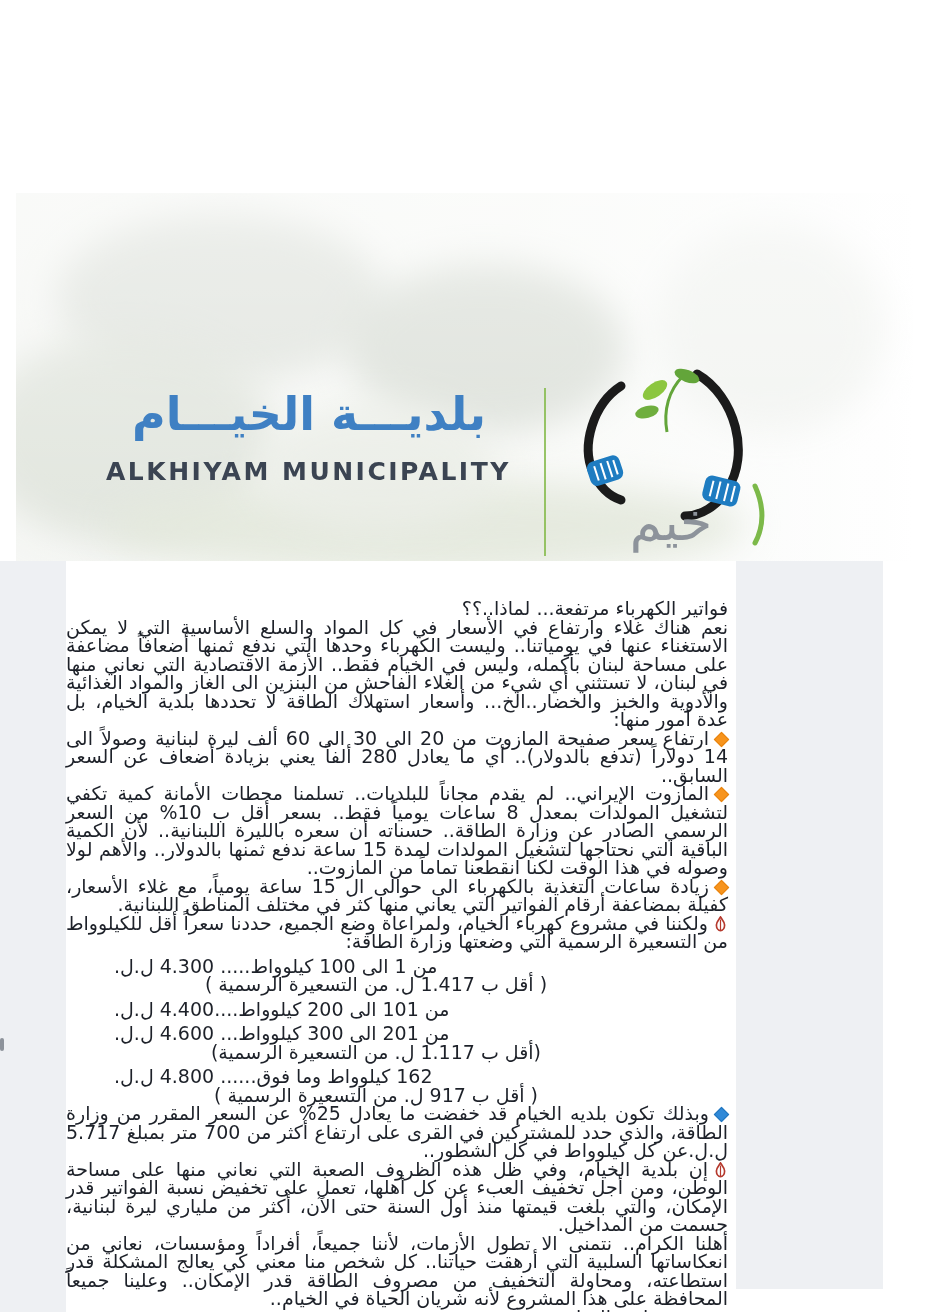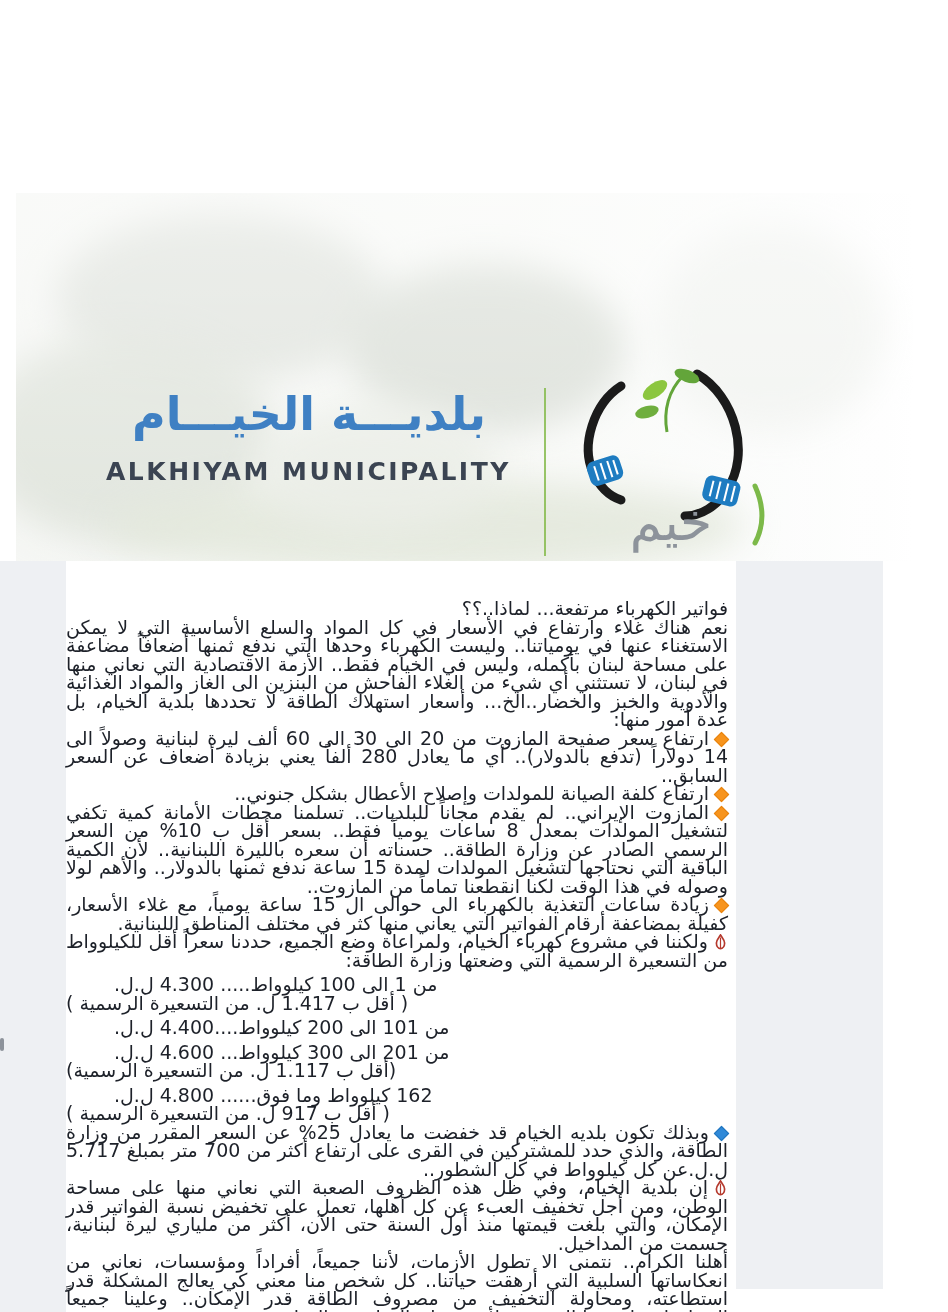--- a/index.html
+++ b/index.html
@@ -37,21 +37,21 @@
   .content p{margin:0;}
   .title{text-align:right;margin:0 0 8px 0;}
   .para{text-align:justify;text-align-last:right;}
   .diamond{display:inline-block;width:9px;height:9px;transform:rotate(45deg);
            margin-left:7px;margin-right:1px;}
   .diamond.orange{background:#f7941d;border:1px solid #e8820c;}
   .diamond.blue{background:#2f89d8;border:1px solid #1f74bd;}
   .hands{vertical-align:-2px;margin-left:5px;}
   .tariff{margin-top:6px;}
   .tariff .range{text-align:left;padding-left:48px;}
-  .tariff .note{text-align:left;padding-right:42px;}
+  .tariff .note{text-align:center;padding-right:42px;}
   .blue-para{margin-top:14px;}
   .sig{text-align:right;padding-right:74px;}
   .date{text-align:center;padding-right:50px;}
 </style>
 </head>
 <body>
 
 <div class="canvas">
 
   <div class="banner">
@@ -92,21 +92,20 @@
   <div class="panel left"></div>
   <div class="panel right"></div>
   <div class="tick"></div>
 
   <div class="content">
     <p class="title">فواتير الكهرباء مرتفعة... لماذا..؟؟</p>
 
     <p class="para">نعم هناك غلاء وارتفاع في الأسعار في كل المواد والسلع الأساسية التي لا يمكن الاستغناء عنها في يومياتنا.. وليست الكهرباء وحدها التي ندفع ثمنها أضعافاً مضاعفة على مساحة لبنان بأكمله، وليس في الخيام فقط.. الأزمة الاقتصادية التي نعاني منها في لبنان، لا تستثني أي شيء من الغلاء الفاحش من البنزين الى الغاز والمواد الغذائية والأدوية والخبز والخضار..الخ... وأسعار استهلاك الطاقة لا تحددها بلدية الخيام، بل عدة أمور منها:</p>
 
     <p class="para"><span class="diamond orange"></span><span>ارتفاع سعر صفيحة المازوت من 20 الى 30 الى 60 ألف ليرة لبنانية وصولاً الى 14 دولاراً (تدفع بالدولار).. أي ما يعادل 280 ألفاً يعني بزيادة أضعاف عن السعر السابق..</span></p>
-    <p class="para"><span class="diamond orange"></span><span>ارتفاع كلفة الصيانة للمولدات وإصلاح الأعطال بشكل جنوني..</span></p>
     <p class="para"><span class="diamond orange"></span><span>المازوت الإيراني.. لم يقدم مجاناً للبلديات.. تسلمنا محطات الأمانة  كمية تكفي لتشغيل المولدات بمعدل 8 ساعات يومياً فقط.. بسعر أقل ب 10% من السعر الرسمي الصادر عن وزارة الطاقة.. حسناته أن سعره بالليرة اللبنانية.. لأن الكمية الباقية التي نحتاجها لتشغيل المولدات لمدة 15 ساعة ندفع ثمنها بالدولار.. والأهم لولا وصوله في هذا الوقت لكنا انقطعنا تماماً من المازوت..</span></p>
     <p class="para"><span class="diamond orange"></span><span>زيادة ساعات التغذية بالكهرباء الى حوالى ال 15 ساعة يومياً، مع غلاء الأسعار، كفيلة بمضاعفة أرقام الفواتير التي يعاني منها كثر في مختلف المناطق اللبنانية.</span></p>
 
     <p class="para"><svg class="hands" width="15" height="16" viewBox="0 0 15 16">
           <path d="M7.5 1 C5.5 4 3.4 6 3.4 9 C3.4 12.4 5.4 14.6 7.5 14.6 C9.6 14.6 11.6 12.4 11.6 9 C11.6 6 9.5 4 7.5 1 Z" fill="none" stroke="#b5392d" stroke-width="1.7"></path>
           <path d="M7.5 3.5 V14" stroke="#b5392d" stroke-width="1.2"></path>
         </svg><span>ولكننا في مشروع كهرباء الخيام، ولمراعاة وضع الجميع، حددنا سعراً أقل للكيلوواط من التسعيرة الرسمية التي وضعتها وزارة الطاقة:</span></p>
 
     <div class="tariff">
       <p class="range">من 1 الى 100 كيلوواط..... 4.300 ل.ل.</p>

